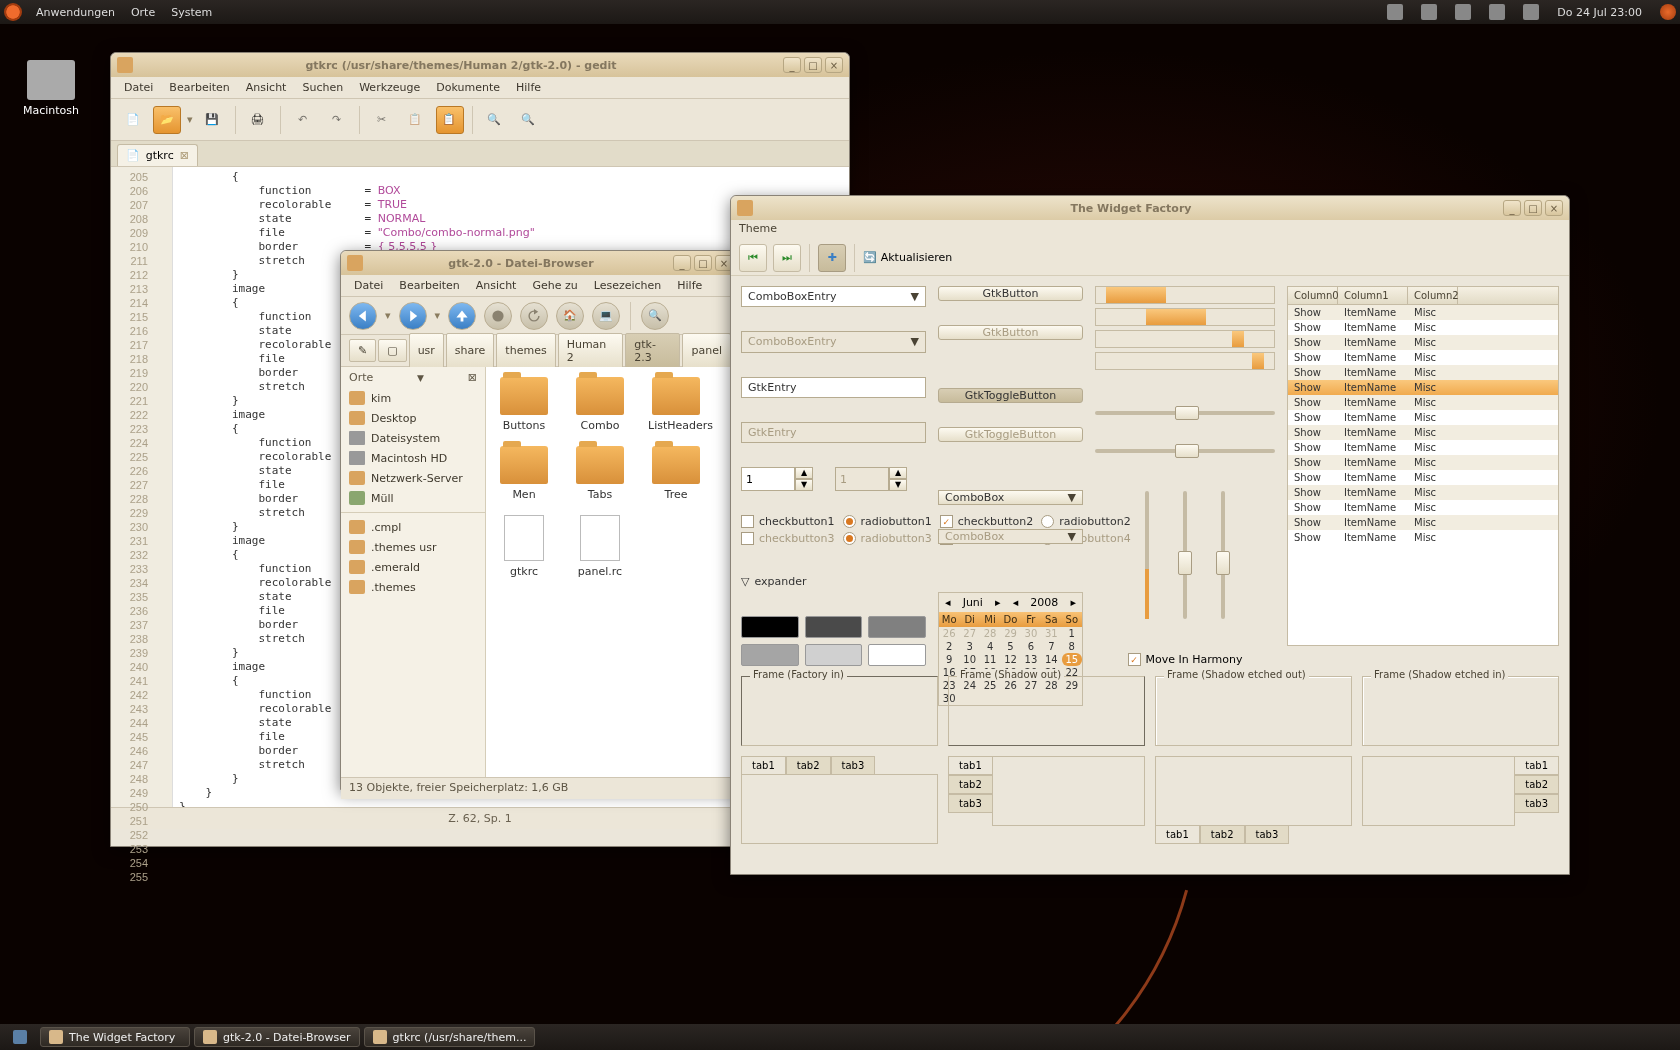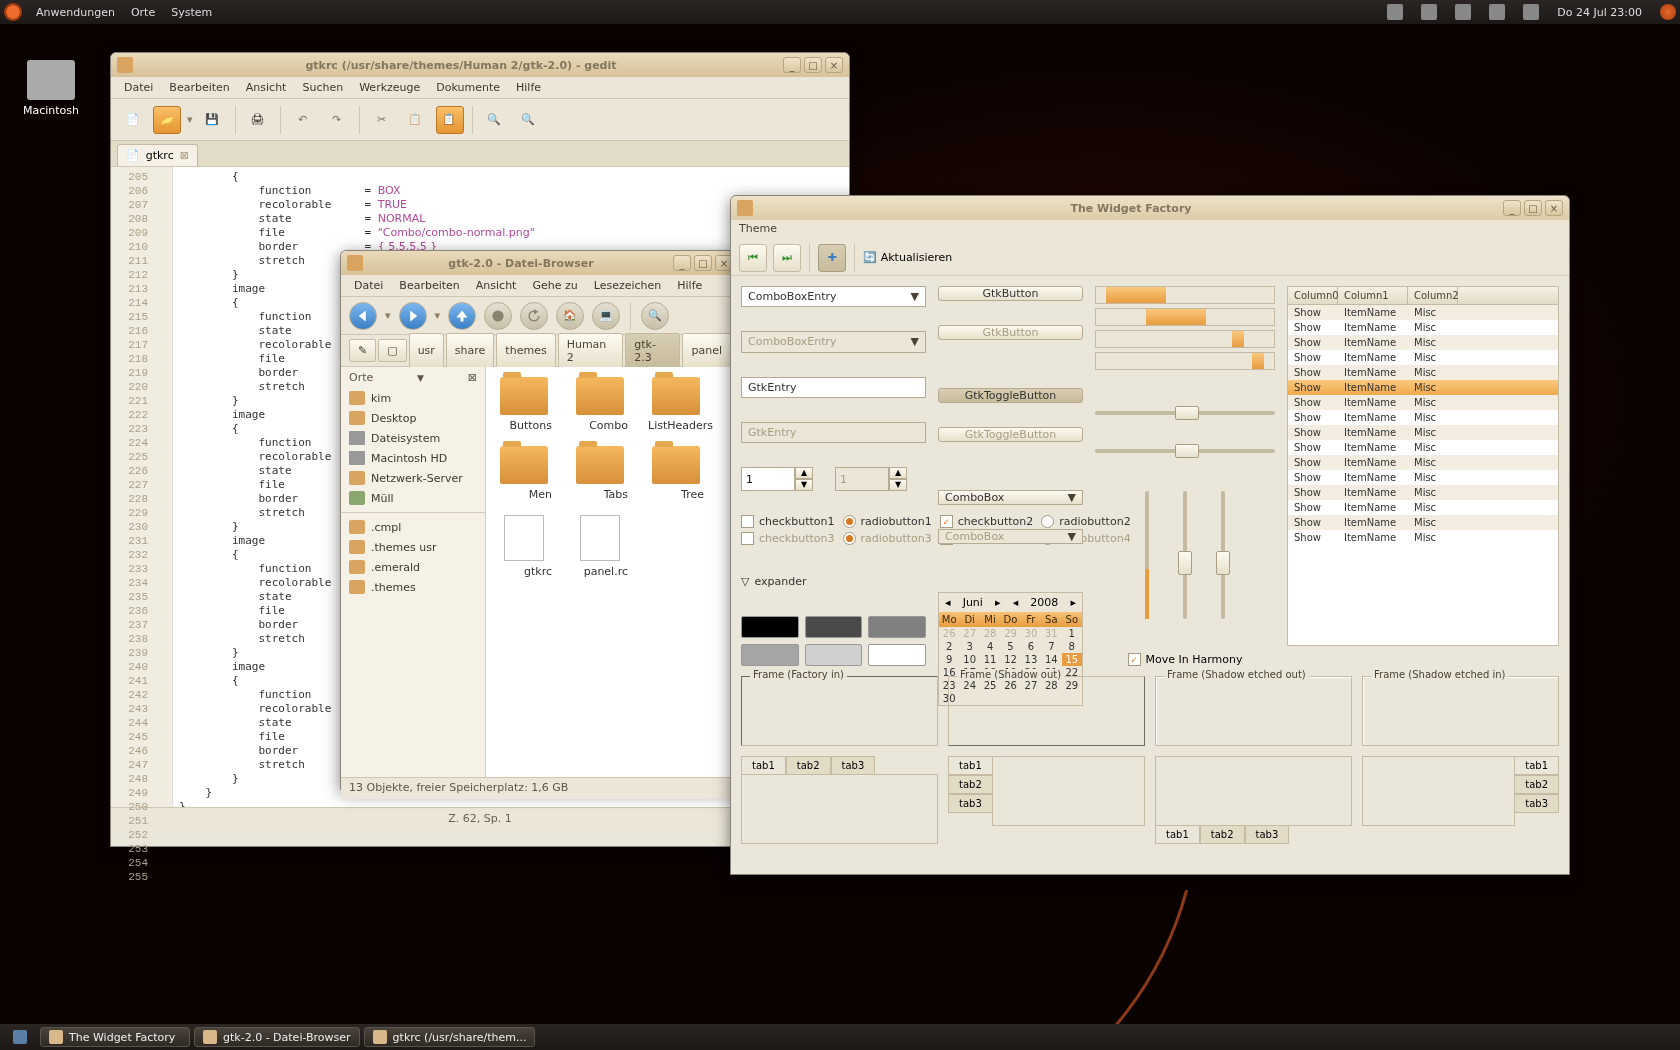--- a/index.html
+++ b/index.html
@@ -35,21 +35,21 @@
 .menubar{height:22px;background:#ece6d8;border-bottom:1px solid #cfc6b3;display:flex;align-items:center;padding:0 6px;gap:2px}
 .menubar span{padding:2px 7px;color:#3d372d}
 .toolbar{height:42px;background:#ece6d8;border-bottom:1px solid #cfc6b3;display:flex;align-items:center;padding:0 8px;gap:6px}
 .tbtn{width:28px;height:28px;background:#ece6d8;border-radius:3px;display:flex;align-items:center;justify-content:center}
 .tbtn.orange{background:linear-gradient(#f9c06a,#e59530);border:1px solid #b97825}
 .tsep{width:1px;height:28px;background:#cfc6b3;margin:0 2px}
 .tabbar{height:26px;background:#e2dcc9;border-bottom:1px solid #cfc6b3;display:flex;align-items:end;padding:0 6px}
 .tab{background:#f5f1e6;border:1px solid #c5bba4;border-bottom:none;padding:4px 8px;border-radius:3px 3px 0 0;display:flex;align-items:center;gap:6px}
 .tab .tab-x{color:#a99772}
 .editor{display:flex;height:640px;background:#fff}
-.gutter{width:62px;background:#f0ece0;color:#aba089;text-align:right;padding:3px 24px 3px 2px;line-height:14px;font-family:Liberation Mono, monospace;font-size:11px;border-right:1px solid #ddd}
+.gutter{width:62px;background:#f0ece0;color:#aba089;text-align:right;padding:3px 24px 3px 2px;line-height:14px;font-family:Liberation Sans, sans-serif;font-size:11px;border-right:1px solid #ddd}
 .code{flex:1;padding:3px 6px;font-family:monospace;font-size:11px;line-height:14px;white-space:pre;color:#333;overflow:hidden}
 .code .val-const{color:#b14a9a}
 .code .val-str{color:#b14a9a}
 .statusbar{height:22px;background:#ece6d8;border-top:1px solid #cfc6b3;display:flex;align-items:center;justify-content:center;color:#6a6150}
 
 .nautilus{left:340px;top:250px;width:400px;height:540px;z-index:3}
 .ntoolbar{height:38px;background:#ece6d8;border-bottom:1px solid #cfc6b3;display:flex;align-items:center;padding:0 8px;gap:8px}
 .navbtn{width:28px;height:28px;border-radius:50%;display:flex;align-items:center;justify-content:center;border:1px solid #b9ad92}
 .navbtn.blue{background:linear-gradient(#7eb8f0,#3a7fc5)}
 .navbtn.grey{background:linear-gradient(#e5e0d2,#c7bfa9)}
@@ -59,21 +59,21 @@
 .pathseg{border:1px solid #c5bba4;background:linear-gradient(#fdfaf1,#e6dfca);padding:4px 8px;border-radius:2px;display:flex;align-items:center;gap:4px;color:#4a4334}
 .pathseg.active{background:linear-gradient(#d8ceb4,#c7bb9b)}
 .nbody{display:flex;height:410px}
 .nsidebar{width:145px;background:#f5f1e6;border-right:1px solid #d5cdb8;display:flex;flex-direction:column}
 .nplace-hdr{display:flex;align-items:center;justify-content:space-between;padding:4px 8px;color:#5e5645}
 .nplace{display:flex;align-items:center;gap:6px;padding:3px 8px;color:#3e382c}
 .nplace .pico{width:16px;height:14px;background:#d9a45f;border-radius:2px}
 .nplace .pico.disk{background:#999;border-radius:1px}
 .nplace .pico.trash{background:#8aa66f}
 .nfiles{flex:1;background:#fff;padding:10px;display:flex;flex-wrap:wrap;align-content:flex-start;gap:14px 20px}
-.ficon{width:56px;text-align:right;color:#333}
+.ficon{width:56px;text-align:center;color:#333}
 .folder-ico{width:48px;height:38px;background:linear-gradient(#f5b85f,#d8903a);border-radius:3px 3px 2px 2px;margin:0 auto 4px;position:relative}
 .folder-ico:before{content:"";position:absolute;top:-5px;left:3px;width:18px;height:6px;background:#e5a84f;border-radius:2px 2px 0 0}
 .file-ico{width:40px;height:46px;background:#fff;border:1px solid #bbb;margin:0 auto 4px;position:relative}
 .nstatus{height:22px;background:#ece6d8;border-top:1px solid #cfc6b3;padding:3px 8px;color:#5e5645}
 
 .wfactory{left:730px;top:195px;width:840px;height:680px;z-index:4}
 .wfactory .titlebar{background:linear-gradient(#ede3ca,#dccba6)}
 .wf-menubar{height:20px;background:#ece6d8;padding:2px 8px;color:#4a4334}
 .wf-toolbar{height:36px;background:#ece6d8;border-bottom:1px solid #d5cdb8;display:flex;align-items:center;padding:0 8px;gap:6px}
 .wf-tbtn{width:28px;height:28px;border:1px solid #c5bba4;background:linear-gradient(#fdfaf1,#e6dfca);border-radius:3px;display:flex;align-items:center;justify-content:center}
@@ -105,21 +105,21 @@
 .rdo.on:after{content:"";width:7px;height:7px;background:#d97820;border-radius:50%}
 .expander-hdr{display:flex;align-items:center;gap:5px;color:#333;margin-top:6px}
 .color-grid{display:grid;grid-template-columns:repeat(3,1fr);gap:6px;margin-top:4px}
 .color-btn{height:22px;border:1px solid #999;border-radius:2px}
 .calendar{border:1px solid #c5bba4;background:#ece6d8}
 .cal-hdr{display:flex;align-items:center;justify-content:space-between;padding:3px 6px}
 .cal-grid{display:grid;grid-template-columns:repeat(7,1fr);text-align:center}
 .cal-grid .dh{background:linear-gradient(#f8c275,#e89c3f);padding:2px 0;font-size:10px;color:#3a2c15}
 .cal-grid .d{padding:1px 0;font-size:10px;color:#333}
 .cal-grid .d.other{color:#b8b09c}
-.cal-grid .d.sel{background:#e89c3f;color:#fff;border-radius:0}
+.cal-grid .d.sel{background:#e89c3f;color:#fff;border-radius:6px}
 .progress-stack{display:flex;flex-direction:column;gap:4px;margin-bottom:10px}
 .prog{height:18px;background:#ece6d8;border:1px solid #c5bba4;position:relative}
 .prog .fill{position:absolute;top:0;bottom:0;background:linear-gradient(#fac87d,#e89c3f)}
 .slider-row{position:relative;height:18px}
 .slider-track{position:absolute;left:0;right:0;top:7px;height:4px;background:#c5bba4;border-radius:2px}
 .slider-thumb{position:absolute;top:2px;width:24px;height:14px;background:linear-gradient(#fdfaf1,#e6dfca);border:1px solid #a89c82;border-radius:2px}
 .vslider-row{display:flex;gap:20px;height:160px;margin-top:10px;justify-content:center}
 .vslider{width:18px;position:relative}
 .vtrack{position:absolute;left:7px;top:0;bottom:0;width:4px;background:#c5bba4;border-radius:2px}
 .vfill{position:absolute;left:7px;bottom:0;width:4px;background:#e89c3f}

